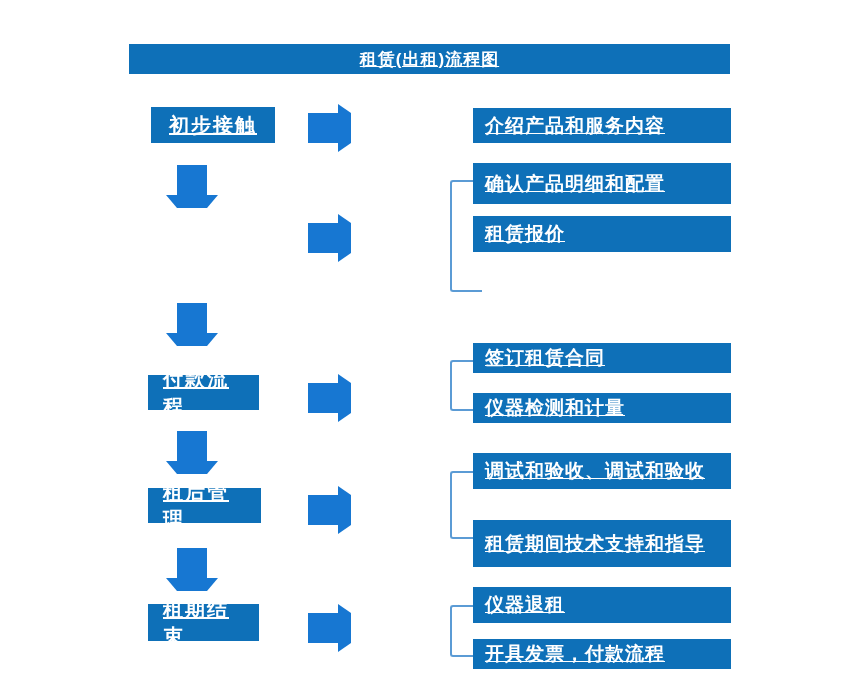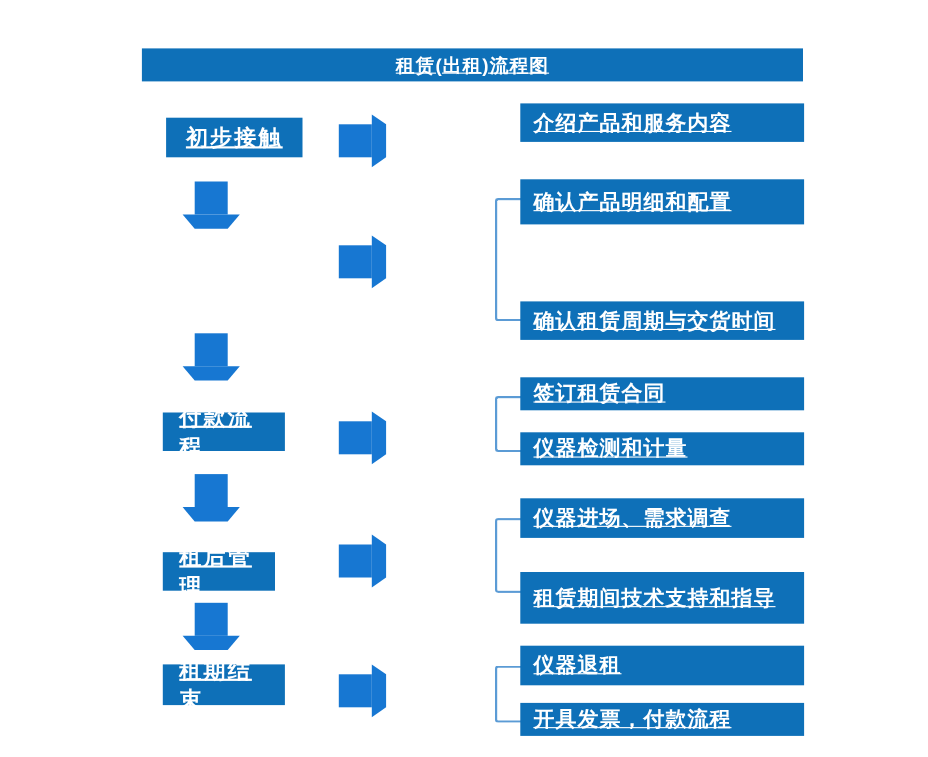--- a/index.html
+++ b/index.html
@@ -87,21 +87,21 @@
 </style>
 </head>
 <body>
 
 <div class="canvas">
 
   <div class="titlebar">租赁(出租)流程图</div>
 
   <div class="lbox" style="left:103px;top:77px;width:124px;height:36px">初步接触</div>
   <div class="lbox" style="left:100px;top:345px;width:111px;height:35px">付款流程</div>
-  <div class="lbox" style="left:100px;top:472px;width:102px;height:35px">租后管理</div>
+  <div class="lbox" style="left:100px;top:458px;width:113px;height:35px">租后管理</div>
   <div class="lbox" style="left:100px;top:574px;width:111px;height:37px">租期结束</div>
 
   <div class="varrow" style="left:147px;top:120px;height:58px">
     <div class="shaft"></div>
     <div class="head"></div>
   </div>
   <div class="varrow" style="left:147px;top:258px;height:56px">
     <div class="shaft"></div>
     <div class="head"></div>
   </div>
@@ -133,27 +133,27 @@
   <div class="harrow" style="left:263px;top:583px;width:94px">
     <div class="shaft"></div>
     <div class="head"></div>
   </div>
 
   <div class="bracket" style="top:150px;height:112px"></div>
   <div class="bracket" style="top:330px;height:51px"></div>
   <div class="bracket" style="top:441px;height:68px"></div>
   <div class="bracket" style="top:575px;height:52px"></div>
 
-  <div class="rbox" style="top:64px;height:35px">介绍产品和服务内容</div>
+  <div class="rbox" style="top:78px;height:35px">介绍产品和服务内容</div>
 
   <div class="rbox" style="top:133px;height:41px">确认产品明细和配置</div>
-  <div class="rbox" style="top:244px;height:35px">确认租赁周期与交货时间</div>
+  <div class="rbox" style="top:186px;height:36px">租赁报价</div>
 
   <div class="rbox" style="top:313px;height:28px">签订租赁合同</div>
   <div class="rbox" style="top:363px;height:24px">仪器检测和计量</div>
 
-  <div class="rbox" style="top:423px;height:36px">仪器进场、需求调查</div>
+  <div class="rbox" style="top:423px;height:36px">调试和验收、调试和验收</div>
   <div class="rbox" style="top:490px;height:47px">租赁期间技术支持和指导</div>
 
   <div class="rbox" style="top:557px;height:36px">仪器退租</div>
   <div class="rbox" style="top:609px;height:28px">开具发票，付款流程</div>
 
 </div>
 
 </body></html>

